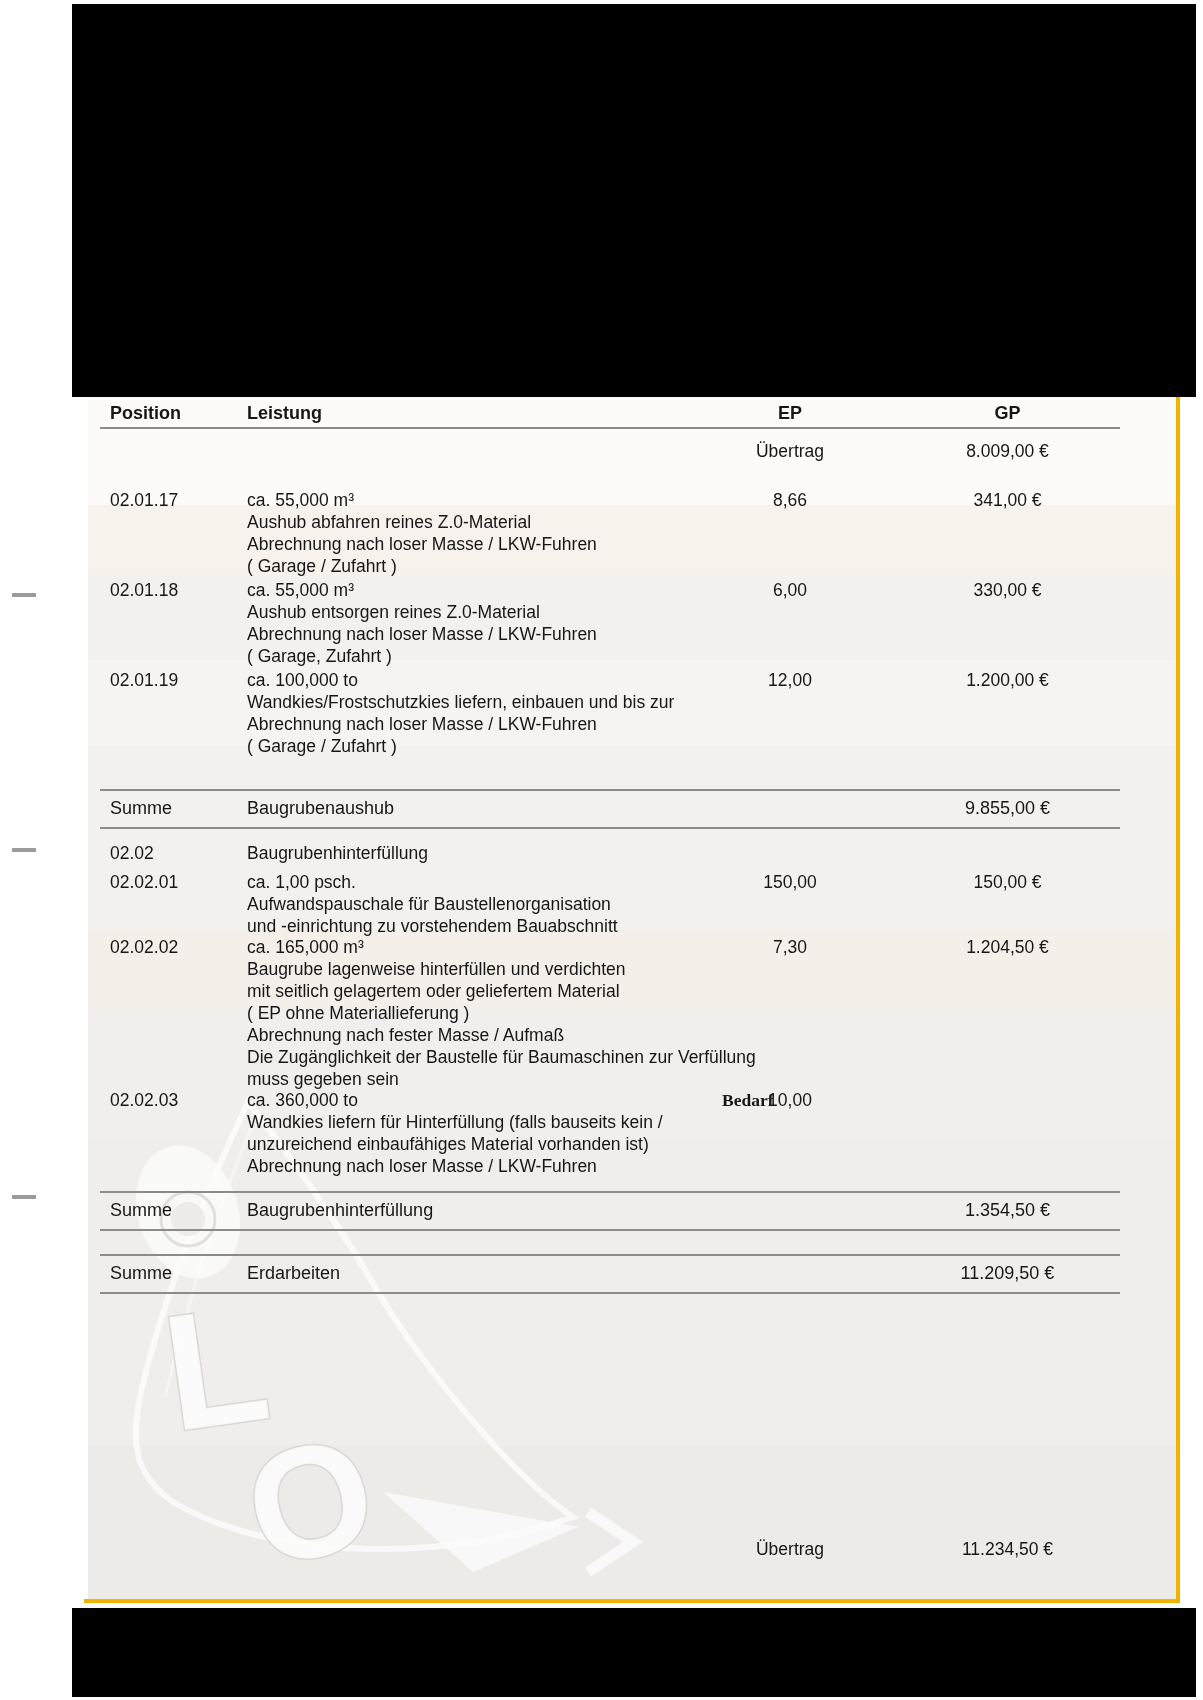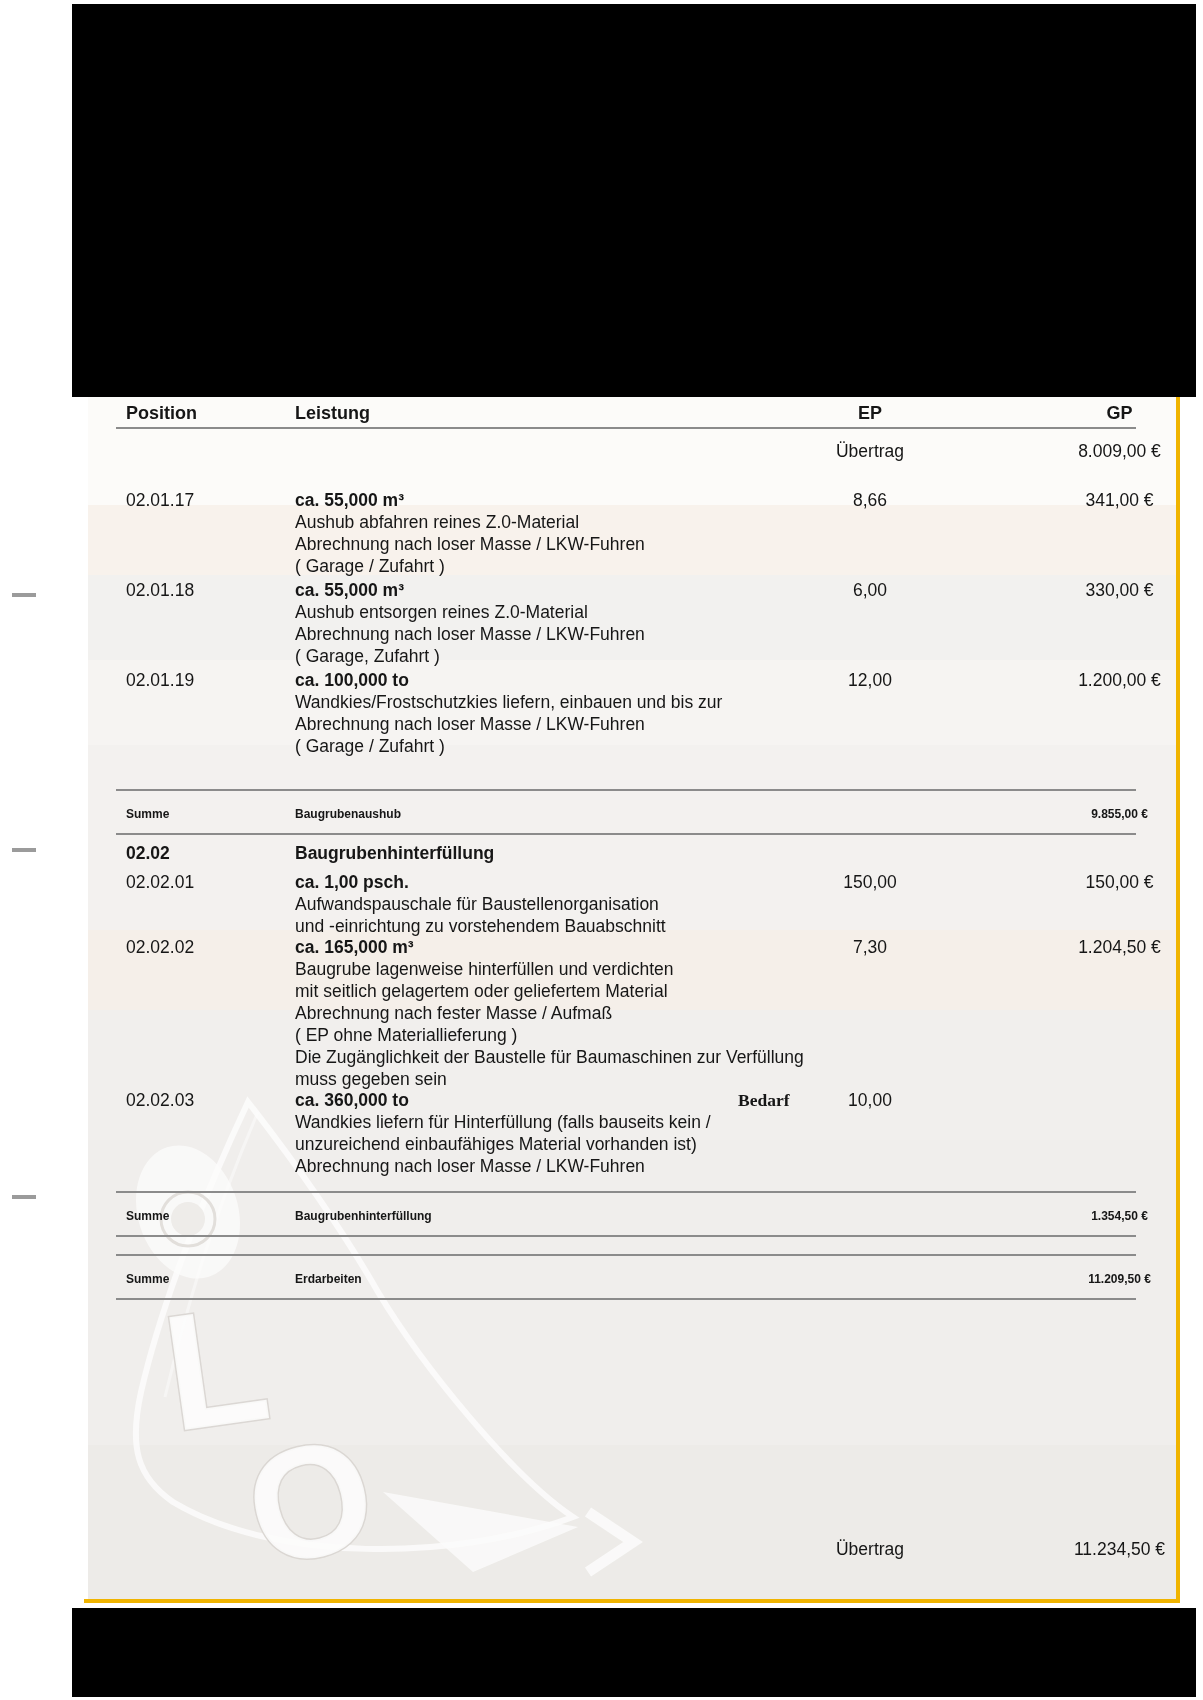--- a/index.html
+++ b/index.html
@@ -30,29 +30,29 @@
   .b5{top:348px;height:185px;background:#f3f1ef;}
   .b6{top:533px;height:80px;background:#f5efe9;}
   .b7{top:613px;height:130px;background:#f1efed;}
   .b8{top:743px;height:305px;background:#f0eeec;}
   .b9{top:1048px;height:154px;background:#edebe8;}
 
   .watermark{position:absolute;left:5px;top:650px;width:560px;height:540px;opacity:.85;pointer-events:none;}
 
   
   .tr{
-    position:absolute;left:28px;width:1020px;box-sizing:border-box;padding-left:10px;
+    position:absolute;left:12px;width:1020px;box-sizing:border-box;padding-left:10px;
     display:grid;grid-template-columns:137px 433px 220px 215px;
-    font-size:17.5px;line-height:22px;gap:32px;
+    font-size:17.5px;line-height:22px;
   }
   .ep,.gp{text-align:center;white-space:nowrap;}
   .desc div{white-space:nowrap;}
-  .qty,.b{font-weight:700;}
+  .qty,.b{font-weight:400;}
   .thead{top:3px;font-weight:700;font-size:18px;border-bottom:2px solid #8b8b8b;padding-top:2px;padding-bottom:3px;}
-  .summe{border-top:2px solid #8b8b8b;border-bottom:2px solid #8b8b8b;padding-top:12px;padding-bottom:8px;font-size:12px;}
+  .summe{border-top:2px solid #8b8b8b;border-bottom:2px solid #8b8b8b;padding-top:6px;padding-bottom:8px;font-size:18px;}
   .flag{position:absolute;left:622px;top:0;font-weight:700;font-family:Liberation Serif, serif;}
 </style>
 </head>
 <body>
 
 <div class="page">
 
   <div class="content">
     <div class="band b1"></div>
     <div class="band b2"></div>
@@ -150,22 +150,22 @@
       <div class="ep">150,00</div>
       <div class="gp">150,00 €</div>
     </div>
 
     <div class="tr" style="top:539px">
       <div>02.02.02</div>
       <div class="desc">
         <div class="qty">ca. 165,000 m³</div>
         <div>Baugrube lagenweise hinterfüllen und verdichten</div>
         <div>mit seitlich gelagertem oder geliefertem Material</div>
+        <div>( EP ohne Materiallieferung )</div>
         <div>Abrechnung nach fester Masse / Aufmaß</div>
-        <div>( EP ohne Materiallieferung )</div>
         <div>Die Zugänglichkeit der Baustelle für Baumaschinen zur Verfüllung</div>
         <div>muss gegeben sein</div>
       </div>
       <div class="ep">7,30</div>
       <div class="gp">1.204,50 €</div>
     </div>
 
     <div class="tr" style="top:692px">
       <div>02.02.03</div>
       <div class="desc">

